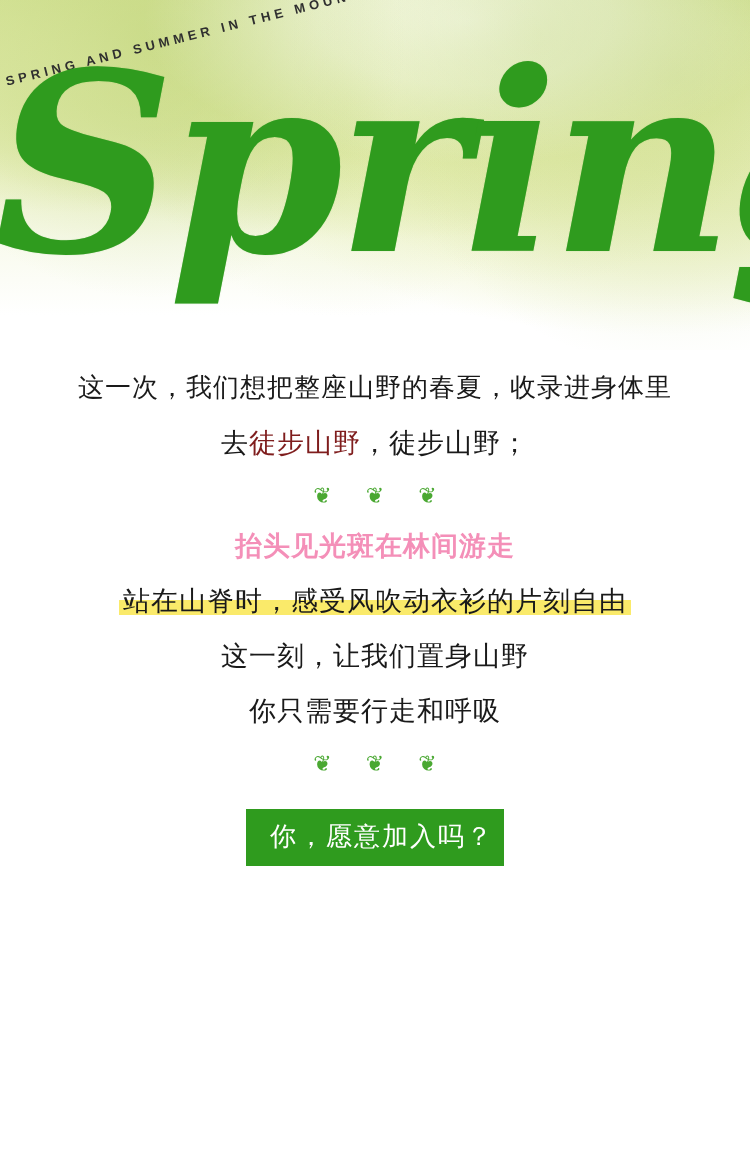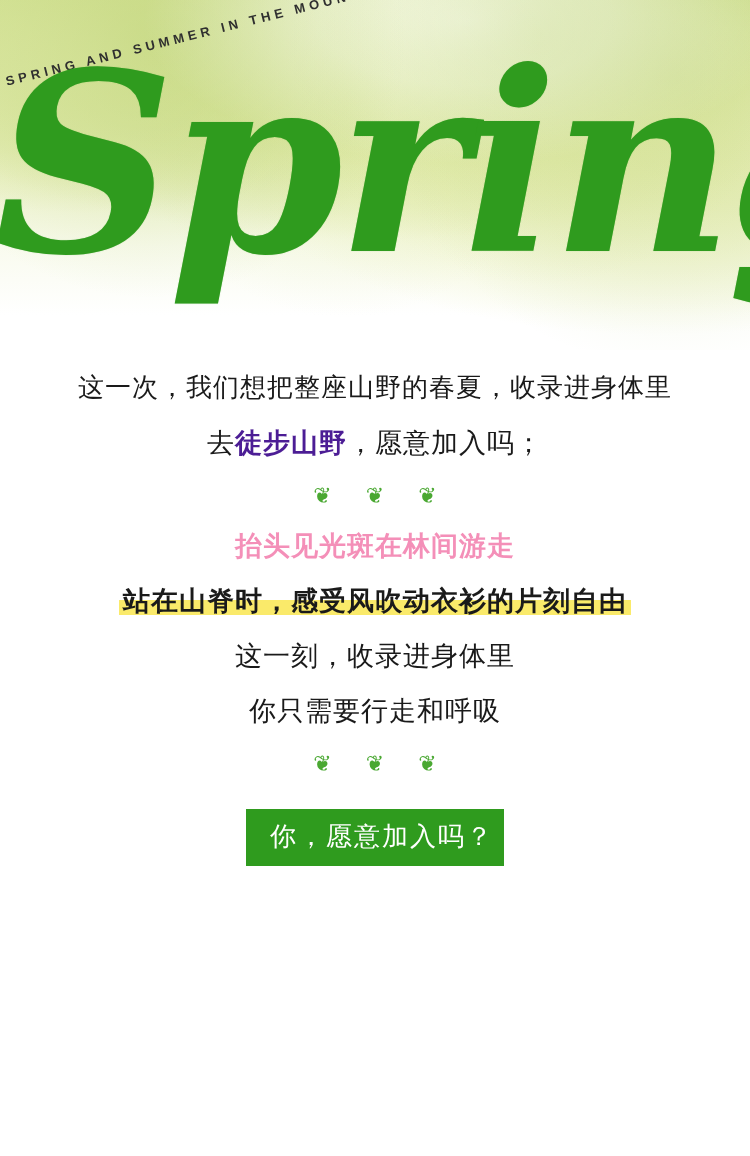--- a/index.html
+++ b/index.html
@@ -78,26 +78,25 @@
     margin-top: 22px;
   }
   .line {
     font-size: 27px;
     line-height: 1.0;
     margin: 0 0 28px 0;
     letter-spacing: 1px;
     white-space: nowrap;
   }
   .line.lead { font-size: 26px; margin-bottom: 30px; }
-  .hl-green { color: #4c1d95; font-weight: 700; }
+  .hl-green { color: #7f1d1d; font-weight: 400; }
   .hl-pink { color: #f48fb8; font-weight: 700; text-align: center; }
   .hl-mark {
     background: linear-gradient(180deg, rgba(255,255,255,0) 48%, #faea6a 48%, #faea6a 96%, rgba(255,255,255,0) 96%);
     padding: 0 4px;
-    font-weight: bold;
   }
 
   .divider {
     margin: 10px 0 26px 0;
     letter-spacing: 14px;
     color: #4aa832;
     font-size: 22px;
     line-height: 1;
     padding-left: 14px;
   }
@@ -121,33 +120,33 @@
   <div class="hero-texture"></div>
   <div class="kicker">SPRING AND SUMMER IN THE MOUNTAINS</div>
   <div class="hero-title">Spring</div>
 </div>
 
 <div class="content">
 
   <p class="line lead">这一次，我们想把整座山野的春夏，收录进身体里</p>
 
   <p class="line">
-    <span>去</span><span class="hl-green">徒步山野</span><span>，愿意加入吗；</span>
+    <span>去</span><span class="hl-green">徒步山野</span><span>，徒步山野；</span>
   </p>
 
 
 
   <div class="divider">❦ ❦ ❦</div>
 
 
   <p class="line hl-pink">抬头见光斑在林间游走</p>
 
   <p class="line"><span class="hl-mark">站在山脊时，感受风吹动衣衫的片刻自由</span></p>
 
-  <p class="line">这一刻，收录进身体里</p>
+  <p class="line">这一刻，让我们置身山野</p>
 
   <p class="line">你只需要行走和呼吸</p>
 
   <div class="divider">❦ ❦ ❦</div>
 
 
   <div class="spacer-sm"></div>
 
   <span class="cta">你，愿意加入吗？</span>
 </div>

